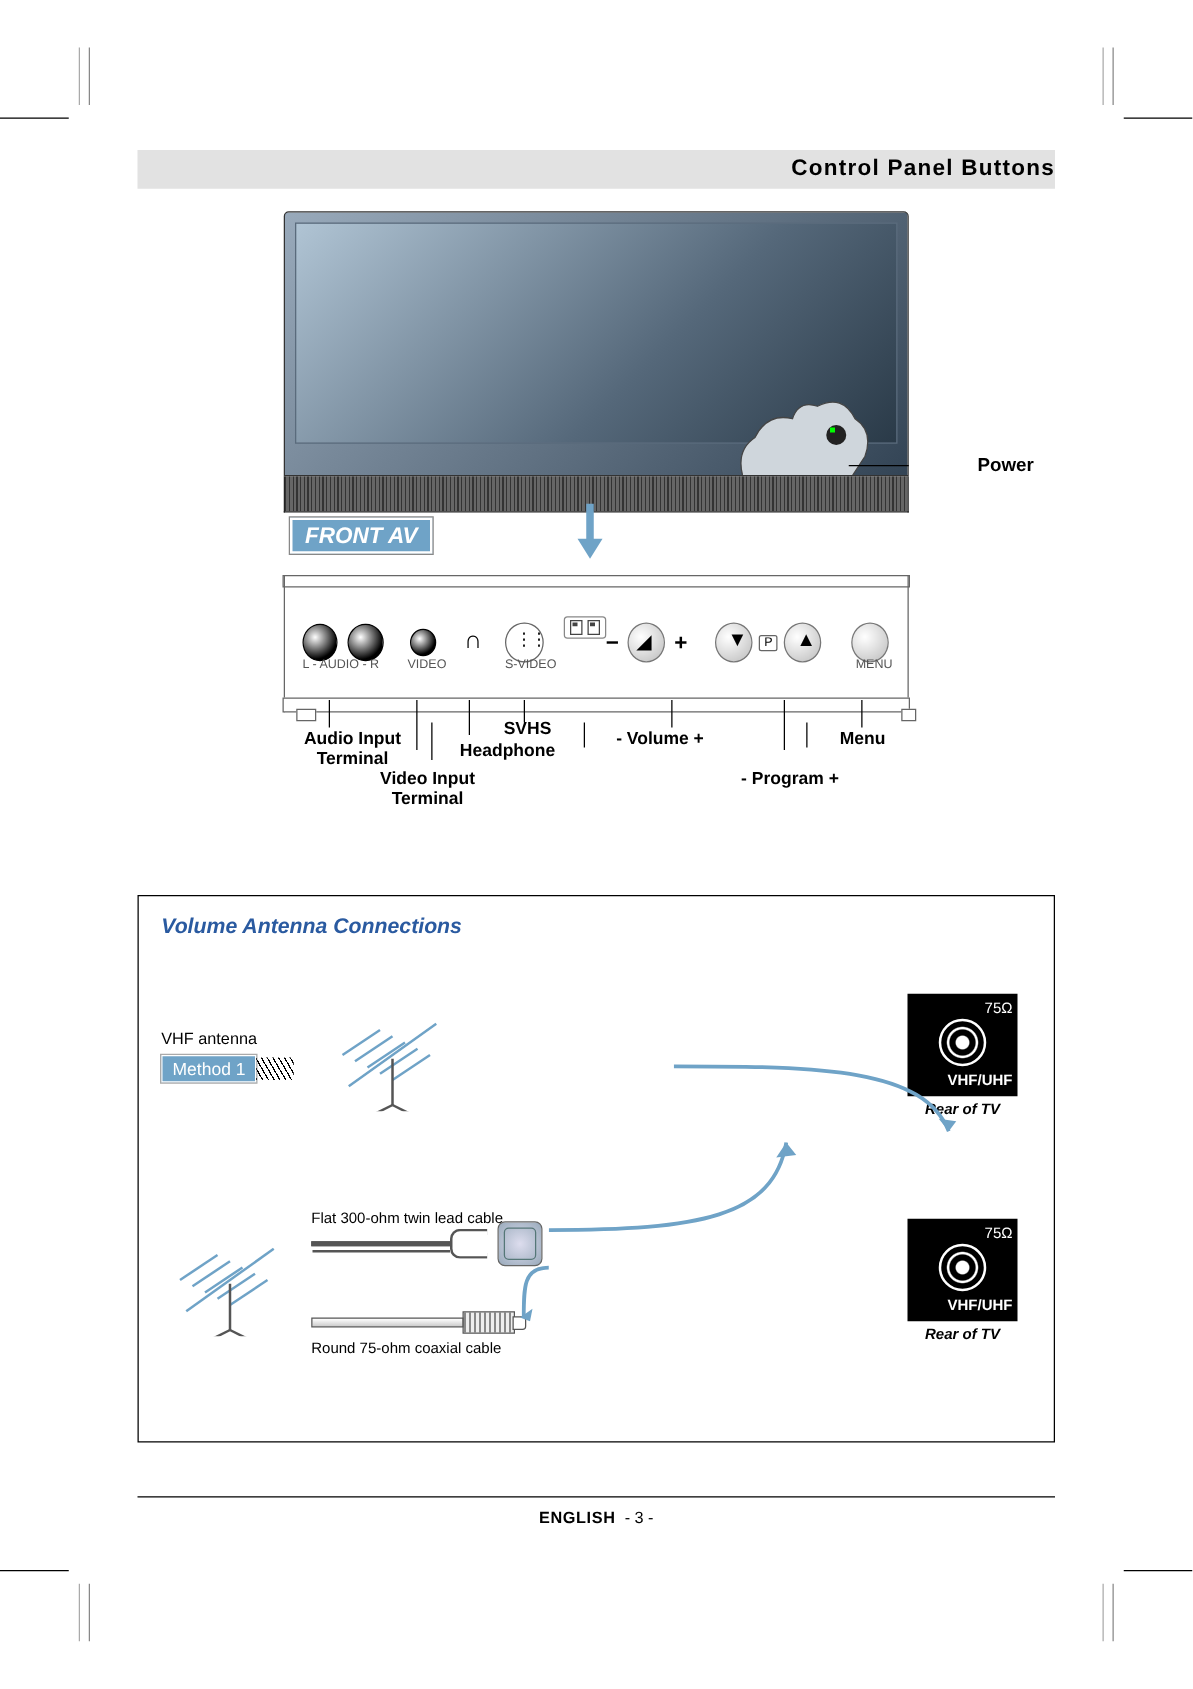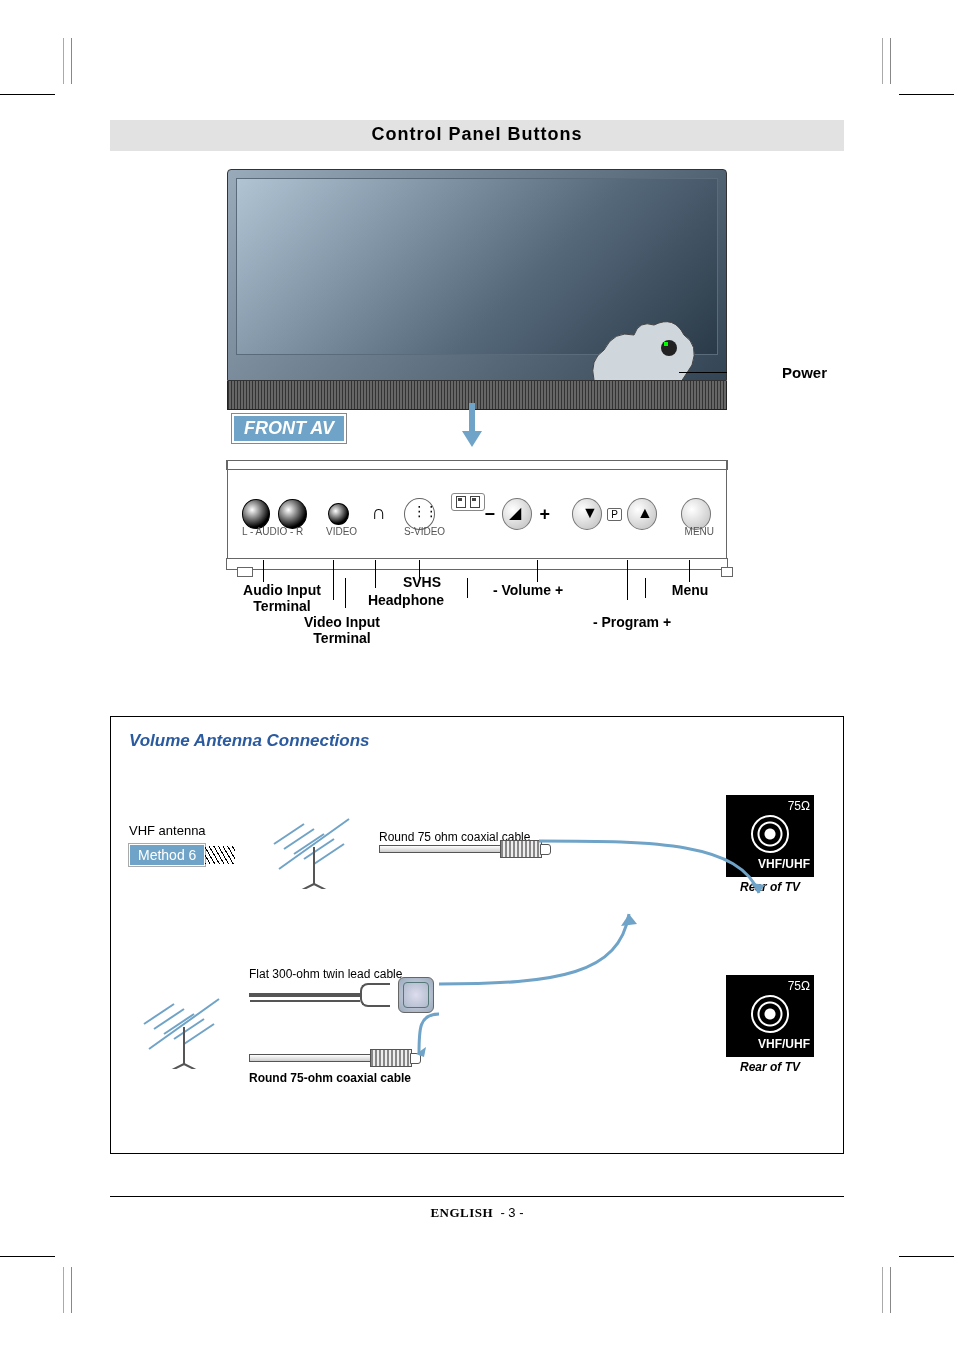--- a/index.html
+++ b/index.html
@@ -44,21 +44,21 @@
   .page-inner {
     position: absolute;
     left: 110px;
     right: 110px;
     top: 120px;
     bottom: 130px;
   }
 
   .section-header {
     background: #e2e2e2;
-    text-align: center;
+    text-align: right;
     font-weight: bold;
     font-size: 18px;
     letter-spacing: 1px;
     padding: 4px 0 6px 0;
     margin-bottom: 18px;
   }
 
   
   .fig-control {
     width: 500px;
@@ -298,21 +298,21 @@
 
   .footer {
     position:absolute;
     left:0; right:0;
     bottom:0;
     border-top:1px solid #000;
     text-align:center;
     padding-top:8px;
     font-size:13px;
   }
-  .footer b { font-weight:bold; letter-spacing:0.5px;font-family:Liberation Serif, serif;}
+  .footer b { font-weight:bold; letter-spacing:0.5px;}
 </style>
 </head>
 <body>
 
 <div class="crop crop-tl">
     <div class="v"></div>
     <div class="v2"></div>
     <div class="h"></div>
   </div>
 <div class="crop crop-tr">
@@ -417,21 +417,21 @@
     </div>
   </div>
 
 
   <div class="fig-antenna">
     <h3>Volume Antenna Connections</h3>
 
     <div class="method-row">
       <div class="mcol-left">
         <div class="m-title">VHF antenna</div>
-        <span class="m-badge">Method 6</span><span class="m-hatch"></span>
+        <span class="m-badge">Method 1</span><span class="m-hatch"></span>
       </div>
       <div class="mcol-ant">
         <div class="antenna-draw">
           <svg viewBox="0 0 110 90">
             <g stroke="#6fa3c7" stroke-width="2" fill="none">
               <line x1="20" y1="70" x2="90" y2="20"></line>
               <line x1="25" y1="50" x2="55" y2="30"></line>
                 <line x1="35" y1="55" x2="65" y2="35"></line>
               <line x1="45" y1="60" x2="75" y2="40"></line>
                 <line x1="55" y1="65" x2="85" y2="45"></line>
@@ -439,25 +439,20 @@
             </g>
             <g stroke="#555" stroke-width="2" fill="none">
               <line x1="55" y1="48" x2="55" y2="85"></line>
               <line x1="55" y1="85" x2="35" y2="95"></line>
                 <line x1="55" y1="85" x2="75" y2="95"></line>
             </g>
           </svg>
         </div>
       </div>
       <div class="mcol-mid">
-        <div class="coax" style="position:relative;">
-          <span class="lbl">Round 75 ohm coaxial cable</span>
-          <div class="line"></div>
-            <div class="plug"></div>
-        </div>
         <svg class="curve" style="left:160px;top:6px;" width="230" height="90">
           <path d="M0,8 C120,8 200,10 220,60" stroke="#6fa3c7" stroke-width="3" fill="none"></path>
           <polygon points="220,60 212,50 226,52" fill="#6fa3c7"></polygon>
         </svg>
       </div>
       <div class="mcol-right">
         <div class="rear-box">
           <div class="ohm">75Ω</div>
           <div class="jack"></div>
           <div class="vhf">VHF/UHF</div>
@@ -499,21 +494,21 @@
         </svg>
         <div style="height:30px;"></div>
         <div class="coax" style="position:relative;">
           <div class="line"></div>
             <div class="plug"></div>
           <svg style="position:absolute;left:165px;top:-40px;" width="40" height="50">
             <path d="M5,45 C5,20 5,5 25,5" stroke="#6fa3c7" stroke-width="3" fill="none"></path>
             <polygon points="2,45 12,38 10,48" fill="#6fa3c7"></polygon>
           </svg>
         </div>
-        <div style="font-size:12px;margin-top:4px;font-weight:bold;">Round 75-ohm coaxial cable</div>
+        <div style="font-size:12px;margin-top:4px;">Round 75-ohm coaxial cable</div>
       </div>
       <div class="mcol-right">
         <div class="rear-box">
           <div class="ohm">75Ω</div>
           <div class="jack"></div>
           <div class="vhf">VHF/UHF</div>
         </div>
         <div class="rear-cap">Rear of TV</div>
       </div>
     </div>

